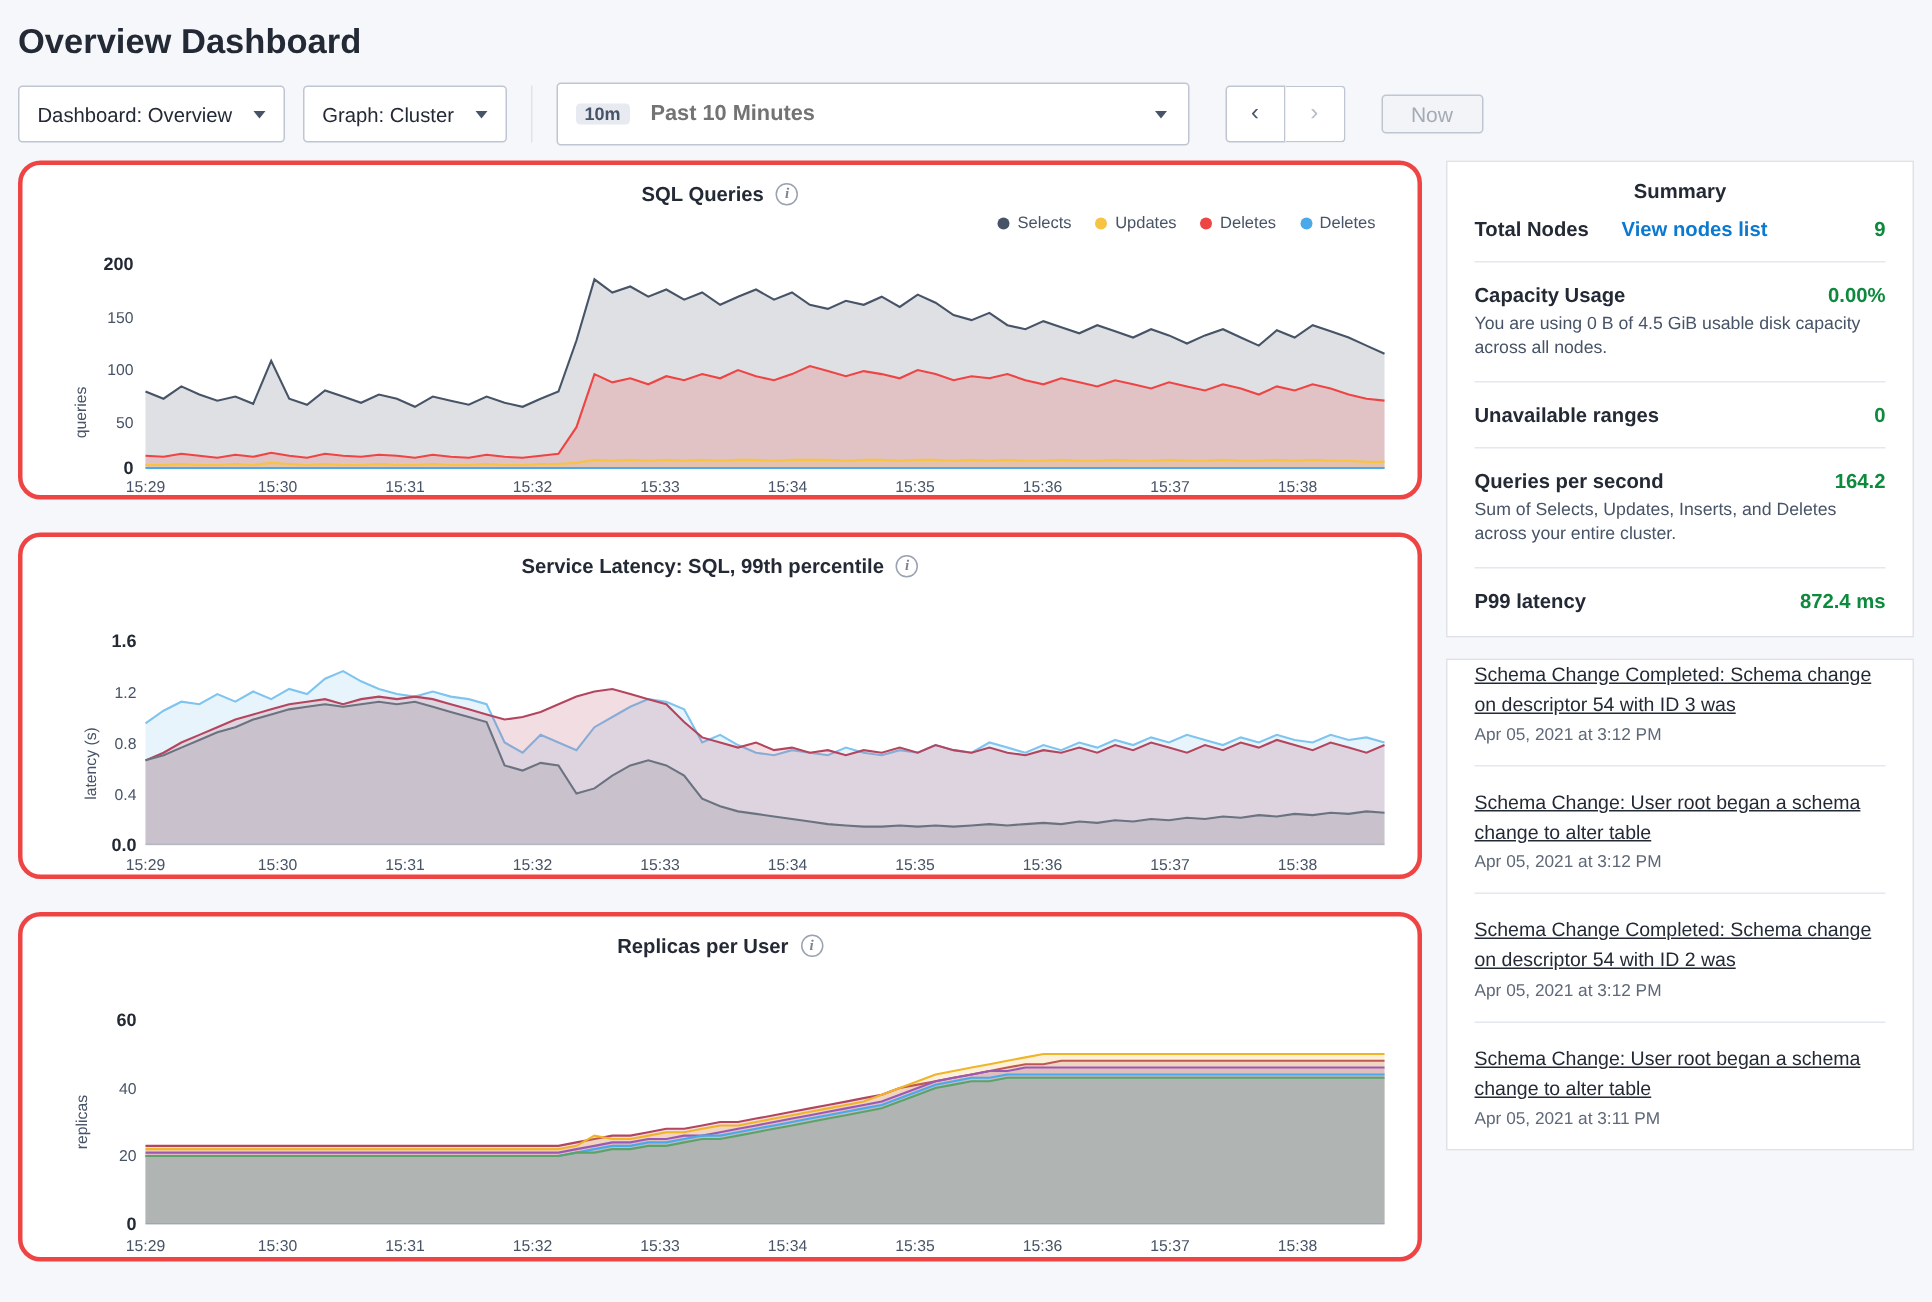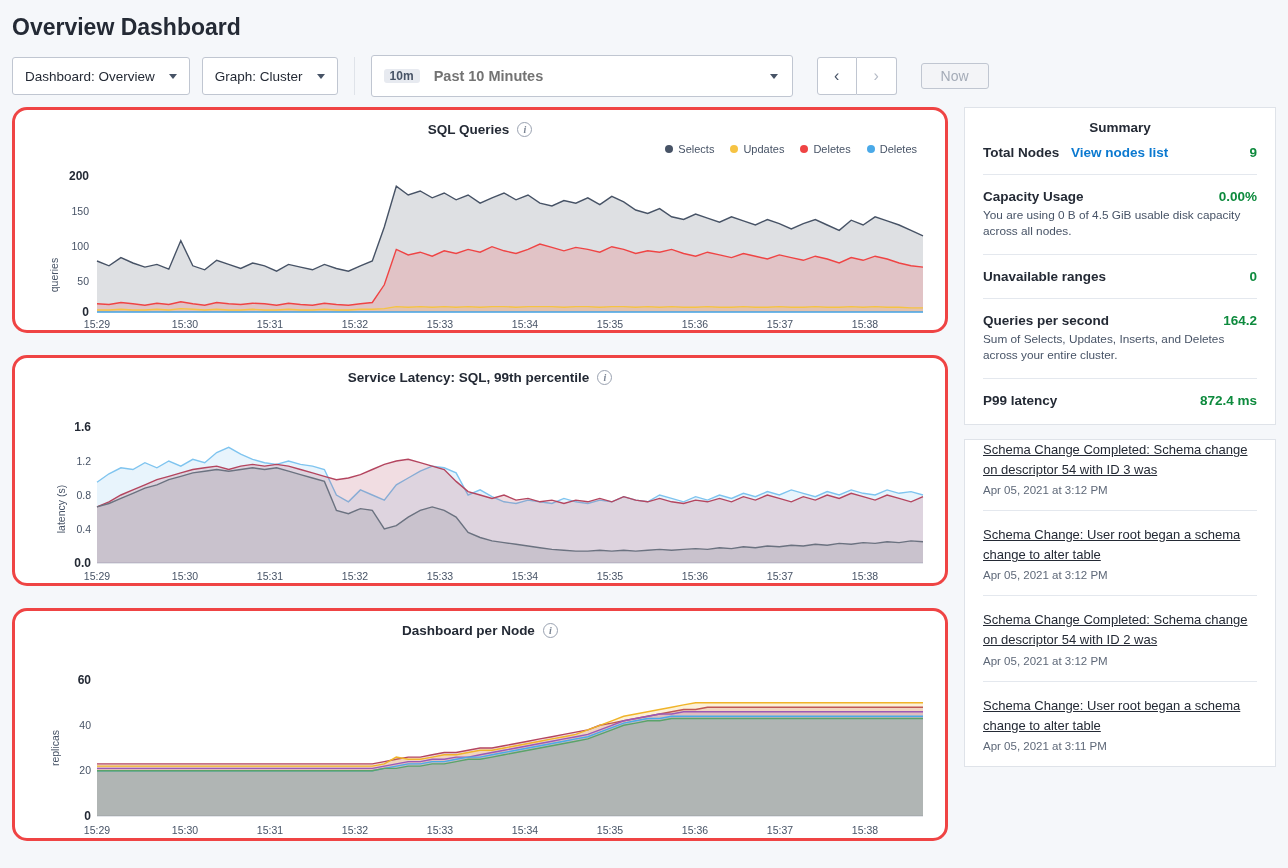--- a/index.html
+++ b/index.html
@@ -166,21 +166,21 @@
   .side-card { background:#fff; border:1px solid #dfe3e9; border-radius:0; margin-bottom:14px; }
   .side-head {
     text-align:center; font-size:13.5px; font-weight:bold; padding:12px 0 10px 0; color:#242a35;
   }
   .sum-row { padding: 0 18px; }
   .sum-line {
     display:flex; justify-content:space-between; align-items:baseline;
     font-size:13.5px; font-weight:bold; color:#242a35;
   }
   .sum-value { color:#0d8a3d; font-weight:bold; }
-  .sum-link { color:#0b79d0; font-weight:bold; cursor:pointer; margin-left: 8px; }
+  .sum-link { color:#0b79d0; font-weight:bold; cursor:pointer; margin-left: 18px; }
   .sum-desc { font-size:11.8px; color:#475366; font-weight:normal; line-height:1.35; margin-top:4px; }
   .hr { height:1px; background:#e4e8ee; margin: 14px 18px; }
   .ev-item { padding: 0 18px; }
   .ev-title { font-size:13px; color:#242a35; line-height:1.55;text-decoration:underline; }
   .ev-time { font-size:11.5px; color:#5e6878; margin-top:4px; }
   .ev-hr { height:1px; background:#e4e8ee; margin: 14px 18px; }
 </style>
 </head>
 <body>
 
@@ -300,21 +300,21 @@
           <text class="axis-txt" x="595" y="175" text-anchor="middle">15:35</text>
           <text class="axis-txt" x="680" y="175" text-anchor="middle">15:36</text>
           <text class="axis-txt" x="765" y="175" text-anchor="middle">15:37</text>
           <text class="axis-txt" x="850" y="175" text-anchor="middle">15:38</text>
         </svg>
       </div>
     </div>
 
     <div class="card">
       <div class="card-title">
-        <span>Dashboard per Node</span>
+        <span>Replicas per User</span>
         <span class="info-icon">i</span>
       </div>
       <div class="chart-area" style="padding-top:18px;">
         <div class="y-axis-label" style="top:108px;left:22px;">replicas</div>
         <svg class="plot" width="934" height="180" viewBox="0 0 934 180">
           <text class="axis-txt-b" x="76" y="26" text-anchor="end">60</text>
           <text class="axis-txt" x="76" y="71" text-anchor="end">40</text>
           <text class="axis-txt" x="76" y="116" text-anchor="end">20</text>
           <text class="axis-txt-b" x="76" y="162" text-anchor="end">0</text>
           <line x1="82" y1="158" x2="908" y2="158" stroke="#c9ced8" stroke-width="1"></line>

